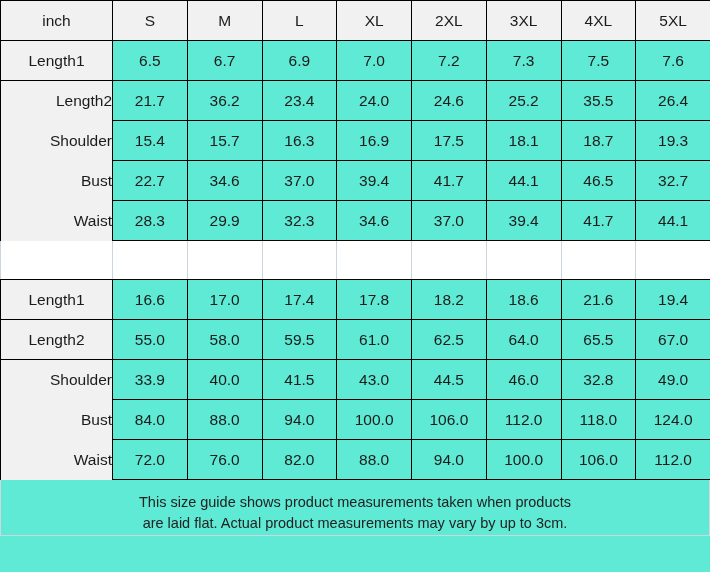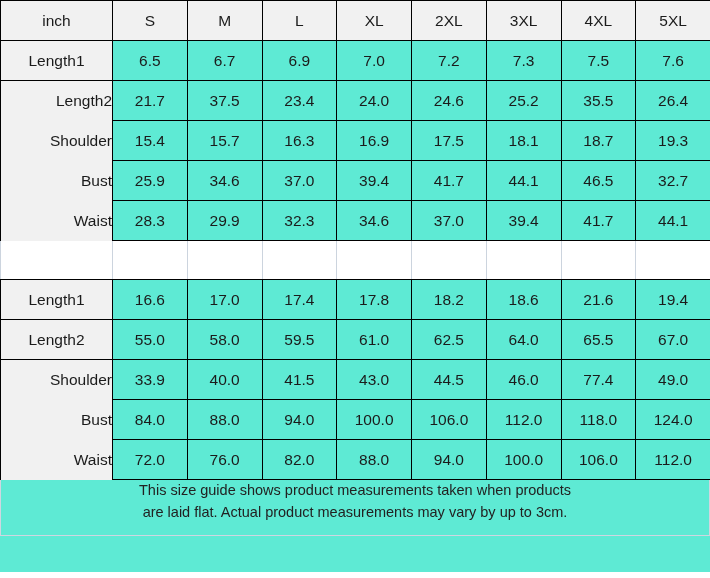--- a/index.html
+++ b/index.html
@@ -46,21 +46,21 @@
     background: #ffffff;
   }
   .footer {
     box-sizing: border-box;
     width: 710px;
     height: 56px;
     border: 1px solid #cfd6e0;
     border-top: none;
     display: flex;
     flex-direction: column;
-    justify-content: flex-start;
+    justify-content: flex-end;
     text-align: center;
     font-size: 14.5px;
     line-height: 1.5;
     color: #222222;
   }
 </style>
 </head>
 <body>
 
 <div class="page">
@@ -96,42 +96,42 @@
         <td>6.9</td>
         <td>7.0</td>
         <td>7.2</td>
         <td>7.3</td>
         <td>7.5</td>
         <td>7.6</td>
       </tr>
       <tr>
         <td class="lbl">Length2</td>
         <td>21.7</td>
-        <td>37.5</td>
+        <td>36.2</td>
         <td>23.4</td>
         <td>24.0</td>
         <td>24.6</td>
         <td>25.2</td>
         <td>35.5</td>
         <td>26.4</td>
       </tr>
       <tr>
         <td class="lbl">Shoulder</td>
         <td>15.4</td>
         <td>15.7</td>
         <td>16.3</td>
         <td>16.9</td>
         <td>17.5</td>
         <td>18.1</td>
         <td>18.7</td>
         <td>19.3</td>
       </tr>
       <tr>
         <td class="lbl">Bust</td>
-        <td>25.9</td>
+        <td>22.7</td>
         <td>34.6</td>
         <td>37.0</td>
         <td>39.4</td>
         <td>41.7</td>
         <td>44.1</td>
         <td>46.5</td>
         <td>32.7</td>
       </tr>
       <tr>
         <td class="lbl">Waist</td>
@@ -210,21 +210,21 @@
         <td>67.0</td>
       </tr>
       <tr>
         <td class="lbl">Shoulder</td>
         <td>33.9</td>
         <td>40.0</td>
         <td>41.5</td>
         <td>43.0</td>
         <td>44.5</td>
         <td>46.0</td>
-        <td>77.4</td>
+        <td>32.8</td>
         <td>49.0</td>
       </tr>
       <tr>
         <td class="lbl">Bust</td>
         <td>84.0</td>
         <td>88.0</td>
         <td>94.0</td>
         <td>100.0</td>
         <td>106.0</td>
         <td>112.0</td>

